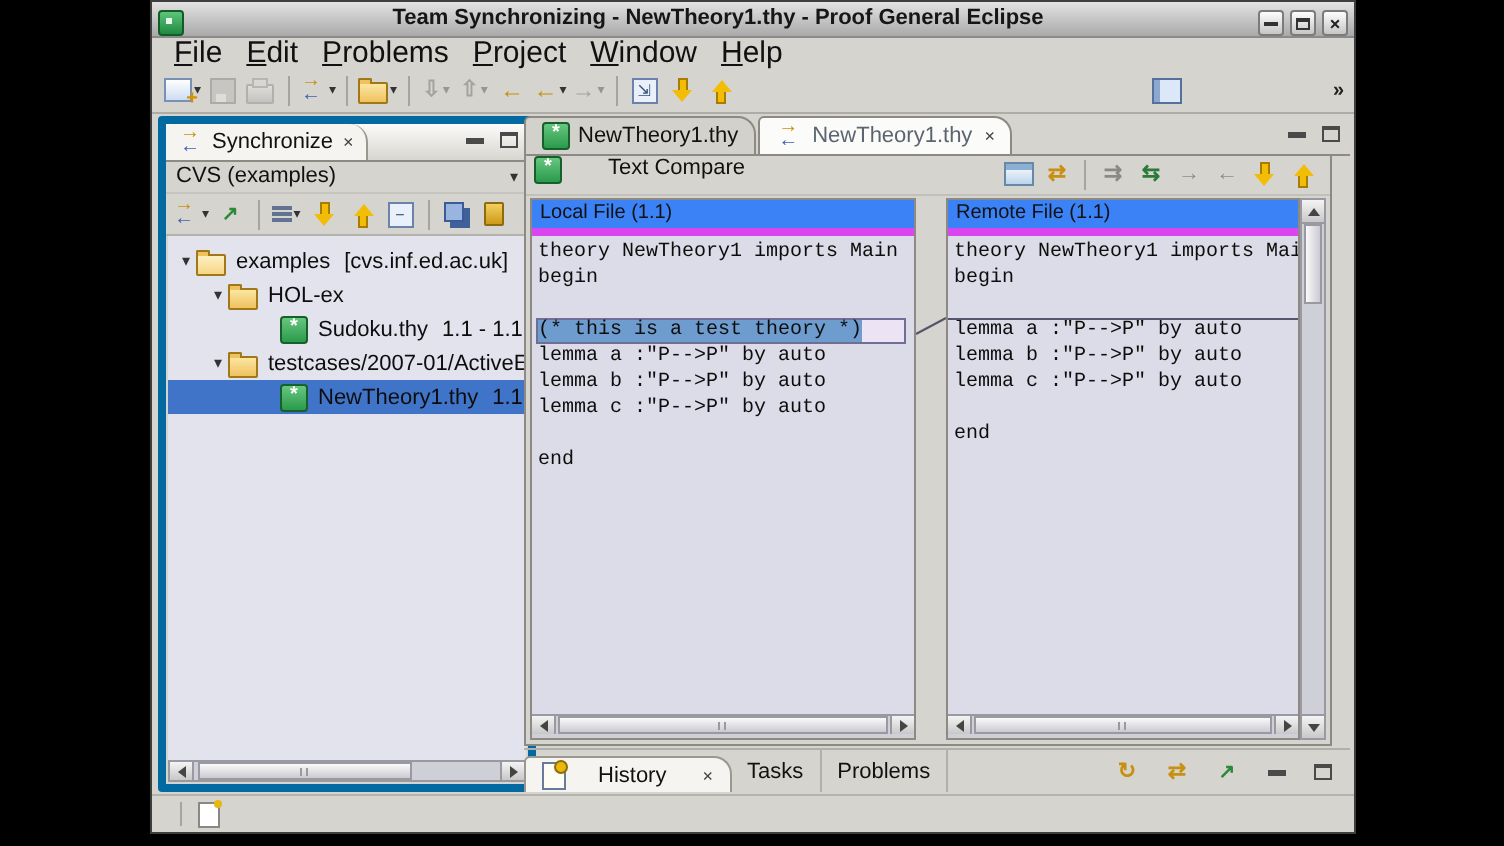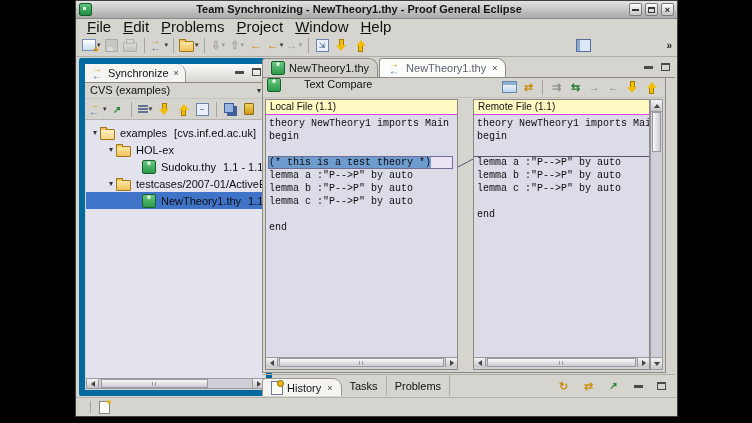--- a/index.html
+++ b/index.html
@@ -1,20 +1,20 @@
 <!DOCTYPE html>
 <html><head>
 <meta charset="utf-8">
 <style>
   html,body{margin:0;padding:0}
   body{width:752px;height:423px;position:relative;background:#000;font-family:"Liberation Sans",sans-serif;overflow:hidden}
 
   
   .window{position:absolute;left:75px;top:0;width:601px;height:415px;background:#d6d4ce;border:1px solid #3f3f3f;box-sizing:content-box}
-  .titlebar{height:17px;background:linear-gradient(#e3e3e3,#a9a9a9);border-bottom:1px solid #8a8a8a;display:flex;align-items:center;padding:0 3px}
+  .titlebar{height:17px;background:linear-gradient(#e3e3e3,#a9a9a9);border-bottom:1px solid #8a8a8a;display:flex;align-items:flex-end;padding:0 3px}
   .app-icon{width:11px;height:11px;background:linear-gradient(#5ec47a,#1f8a41);border:1px solid #135c2a;border-radius:2px;position:relative;flex:none}
   .app-icon::after{content:"";position:absolute;left:3px;top:3px;width:3px;height:3px;background:#e8f8e8}
   .title-text{flex:1;text-align:center;font-size:11px;font-weight:bold;color:#161616;line-height:17px;white-space:nowrap;overflow:hidden}
   .winbtn{width:13px;height:13px;margin-left:3px;background:linear-gradient(#fdfdfd,#c6c6c6);border:1px solid #7b7b7b;border-radius:2px;box-sizing:border-box;display:flex;align-items:center;justify-content:center;font-size:9px;font-weight:bold;color:#222;flex:none;cursor:default}
   .wb-min{width:7px;height:2px;background:#333}
   .wb-max{width:7px;height:6px;border:1px solid #333;border-top-width:2px;box-sizing:border-box}
 
   .menubar{height:15px;display:flex;align-items:center;padding-left:5px;font-size:15px;color:#111}
   .menu-item{display:inline-block;padding:0 6px;line-height:15px}
   .menu-item::first-letter{text-decoration:underline}
@@ -65,21 +65,21 @@
   .i-page{width:9px;height:11px;background:#fff;border:1px solid #888;position:relative}
   .i-page::after{content:"";position:absolute;right:-2px;top:-2px;width:4px;height:4px;border-radius:50%;background:#e8b810}
   .mini-min{width:9px;height:3px;background:#4a4a4a;margin-top:6px}
   .mini-max{width:9px;height:8px;border:1px solid #4a4a4a;border-top-width:2px;box-sizing:border-box}
   .mmbtn{width:15px;height:14px;display:flex;align-items:flex-start;justify-content:center;margin-left:2px}
 
   
   .main{position:absolute;top:56px;left:0;right:0;bottom:19px}
 
   
-  .sync{position:absolute;left:3px;top:1px;width:181px;bottom:1px;border:6px solid #0369a1;border-radius:2px;background:#d6d4ce;overflow:hidden}
+  .sync{position:absolute;left:3px;top:1px;width:181px;bottom:1px;border:4px solid #0369a1;border-radius:2px;background:#d6d4ce;overflow:hidden}
   .view-tabrow{height:18px;border-bottom:1px solid #8c8a82;background:linear-gradient(#fbfbfa,#d8d6d0);display:flex;align-items:stretch;position:relative}
   .view-tab{display:flex;align-items:center;gap:3px;padding:0 6px;background:#f5f4f0;border-right:1px solid #9a988f;border-radius:3px 9px 0 0;font-size:11px;color:#111}
   .tab-close{font-size:9px;color:#444;margin-left:2px}
   .tabrow-mm{position:absolute;right:2px;top:1px;display:flex}
   .cvs-row{height:15px;line-height:15px;font-size:11px;color:#111;padding:0 5px;display:flex;justify-content:space-between;align-items:center;border-bottom:1px solid #c6c4be}
   .cvs-dd{font-size:8px;color:#333}
   .sync-tools{height:20px;display:flex;align-items:center;padding-left:2px;border-bottom:1px solid #b4b2ac}
   .tree{position:absolute;top:56px;left:1px;right:1px;bottom:12px;background:#e3e3ee;font-size:11px;color:#0d0d0d;overflow:hidden;padding-top:4px}
   .trow{height:17px;display:flex;align-items:center;white-space:nowrap;overflow:hidden}
   .trow.sel{background:#4074c8}
@@ -106,37 +106,37 @@
   .etab{display:flex;align-items:center;gap:4px;padding:0 8px;font-size:11px;color:#111;background:#d3d1cb;border:1px solid #8c8a82;border-bottom:none;border-radius:3px 9px 0 0;margin-right:1px}
   .etab.active{background:#fbfbf9;color:#5a6570}
 
   .compare{position:absolute;left:0;top:19px;right:9px;bottom:23px;border:1px solid #8c8a82;background:#d6d4ce}
   .cmp-head{height:19px;display:flex;align-items:flex-start;gap:23px;padding:0 4px;font-size:11px;color:#111;border-bottom:1px solid #c2c0ba}
   .cmp-tools{margin-left:auto;display:flex;align-items:center}
   .panes{position:absolute;left:0;top:20px;right:0;bottom:0}
   .pane{position:absolute;top:1px;bottom:2px;border:1px solid #8c8a82;background:#dcdce8;display:flex;flex-direction:column;box-sizing:border-box}
   .pane.local{left:2px;width:193px}
   .pane.remote{left:210px;width:177px}
-  .pane-head{height:14px;line-height:14px;flex:none;font-size:10px;color:#111;padding:0 4px;background:#fef9c3;border-bottom:1px solid #d946ef;white-space:nowrap;overflow:hidden}
+  .pane-head{height:14px;line-height:14px;flex:none;font-size:10px;color:#111;padding:0 4px;background:#3b82f6;border-bottom:4px solid #d946ef;white-space:nowrap;overflow:hidden}
   .pane-body{position:relative;flex:1;overflow:hidden;font-family:"Liberation Mono","DejaVu Sans Mono",monospace;font-size:10px;line-height:13px;color:#0d0d0d;padding:2px 0 0 3px}
   .cline{height:13px;white-space:pre}
   .hl-line{position:relative;height:13px;line-height:12px;margin-left:-1px;margin-right:4px;border:1px solid #6f6f96;background:#ece4f4;box-sizing:border-box;white-space:pre}
   .hl-line .seltxt{background:#6e9cce}
   .ins-line{position:absolute;left:0;right:0;top:41px;border-top:1px solid #55556e}
   .pane-hscroll{flex:none;height:11px;background:#cfcfd8;border-top:1px solid #9a98a0;display:flex}
   .gutter{position:absolute;left:195px;width:15px;top:16px;bottom:14px}
   .vscroll{position:absolute;left:387px;width:13px;top:1px;bottom:2px;background:#cfcfd8;border:1px solid #9a98a0;box-sizing:border-box}
   .vbtn{position:absolute;left:0;right:0;height:11px;background:linear-gradient(#f4f4f4,#c8c8c8);display:flex;align-items:center;justify-content:center}
   .vbtn.top{top:0;border-bottom:1px solid #9a98a0}
   .vbtn.bot{bottom:0;border-top:1px solid #9a98a0}
   .vthumb{position:absolute;left:1px;right:1px;top:12px;height:38px;background:linear-gradient(90deg,#fafafa,#cacad2);border:1px solid #9a98a0}
 
   
   .btabs{position:absolute;left:0;right:0;bottom:0;height:21px;display:flex;align-items:stretch;border-top:1px solid #b2b0aa}
-  .btab{display:flex;align-items:center;gap:4px;padding:0 8px;font-size:11px;color:#111;background:#f5f4f0;border:1px solid #9a988f;border-bottom:none;border-radius:3px 9px 0 0;margin-top:3px}
+  .btab{display:flex;align-items:center;gap:16px;padding:0 8px;font-size:11px;color:#111;background:#f5f4f0;border:1px solid #9a988f;border-bottom:none;border-radius:3px 9px 0 0;margin-top:3px}
   .btab-plain{display:flex;align-items:center;padding:0 8px;font-size:11px;color:#111;border-right:1px solid #b2b0aa}
   .btabs-right{margin-left:auto;display:flex;align-items:center;gap:6px;padding-right:6px}
 
   
   .statusbar{position:absolute;left:0;right:0;bottom:0;height:18px;border-top:1px solid #b4b2ac;display:flex;align-items:center}
   .status-sep{width:1px;height:12px;background:#a6a49c;margin-left:14px;margin-right:8px}
 </style>
 </head>
 <body>
 

